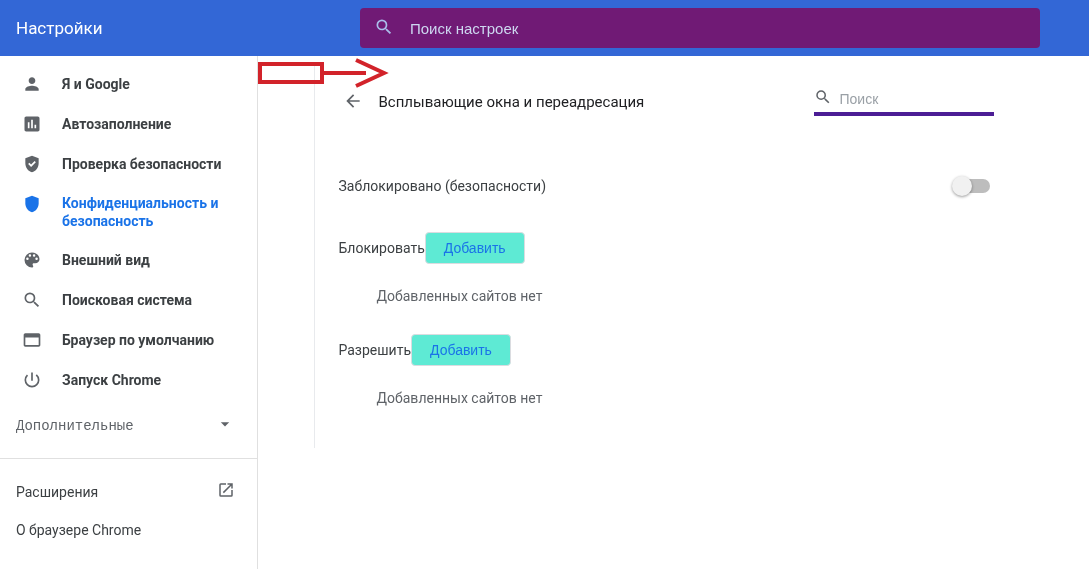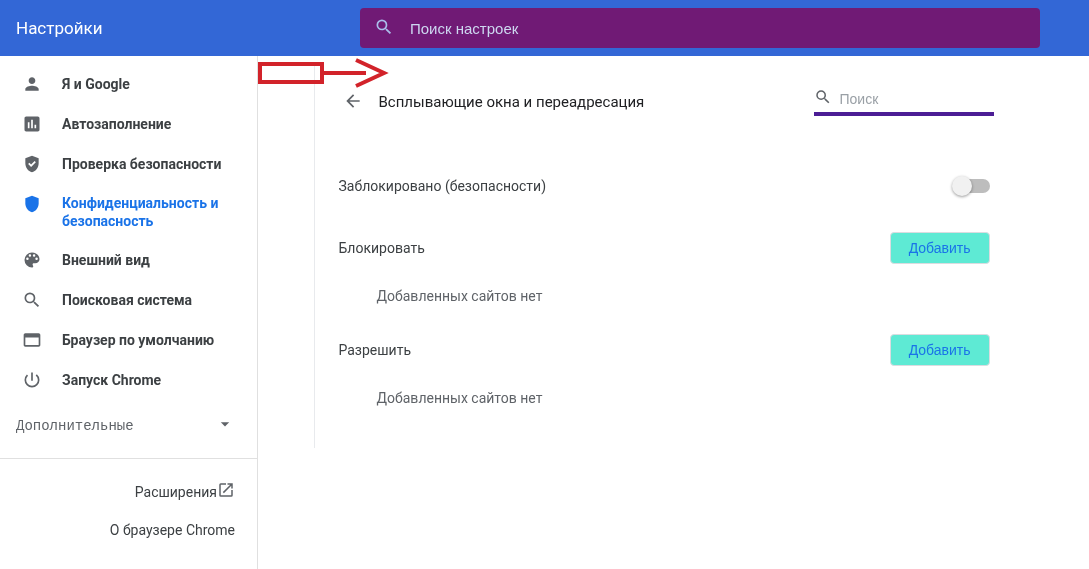--- a/index.html
+++ b/index.html
@@ -85,21 +85,21 @@
     color: #5f6368;
     font-size: 14px;
     margin-top: 6px;
     font-family: Liberation Mono, monospace;
   }
   .advanced svg { fill: #5f6368; width: 20px; height: 20px;}
 
   .divider { height: 1px; background: #e0e0e0; margin: 12px 0; }
 
   .ext-row {
-    display:flex; align-items:center; justify-content:flex-end;
+    display:flex; align-items:center; justify-content:space-between;
     padding: 10px 22px 10px 16px; color:#3c4043; font-size:14px;
   }
   .ext-row svg { fill:#5f6368; width:18px; height:18px;}
 
   .main {
     flex: 1;
     overflow-y: auto;
     position: relative;
   }
   .page-card {
@@ -137,21 +137,21 @@
     width: 36px; height: 14px; background:#bdbdbd; border-radius: 8px;
     position: relative; cursor:pointer;
   }
   .toggle::after {
     content:""; position:absolute; left:-2px; top:-3px;
     width:20px; height:20px; border-radius:50%;
     background:#f1f1f1; box-shadow: 0 1px 3px rgba(0,0,0,0.4);
   }
 
   .section-row {
-    display:flex; align-items:center; justify-content:space-between;
+    display:flex; align-items:center; 
     padding: 8px 4px;
   }
   .section-label { font-size: 14px; color:#3c4043; }
   .add-btn {
     background:#5eead4; border:1px solid #dadce0; border-radius:4px;
     color:#1a73e8; font-size:14px; padding: 7px 18px; cursor:pointer;
   }
   .empty { padding: 16px 4px 22px 42px; color:#5f6368; font-size:14px;}
 
 </style>

